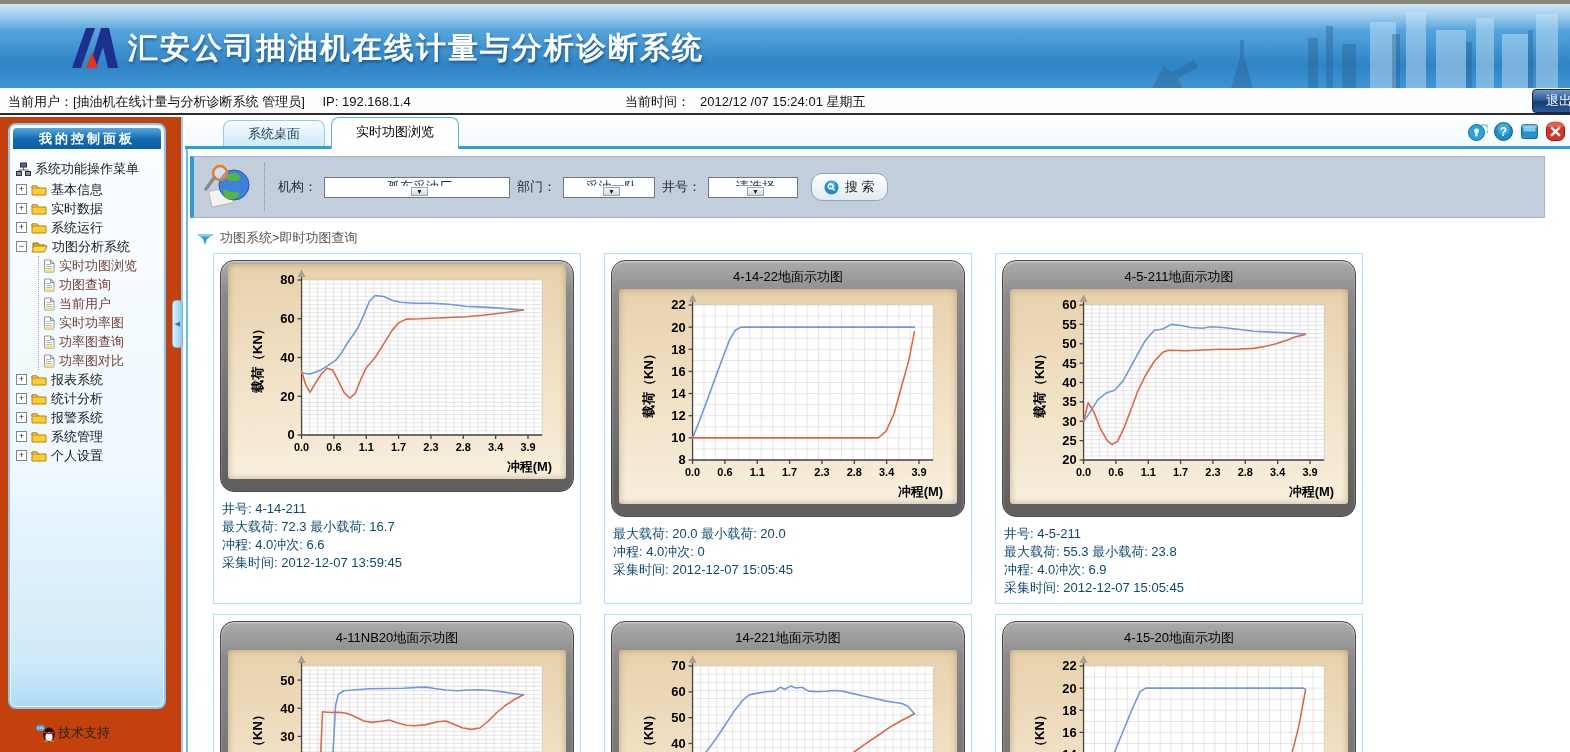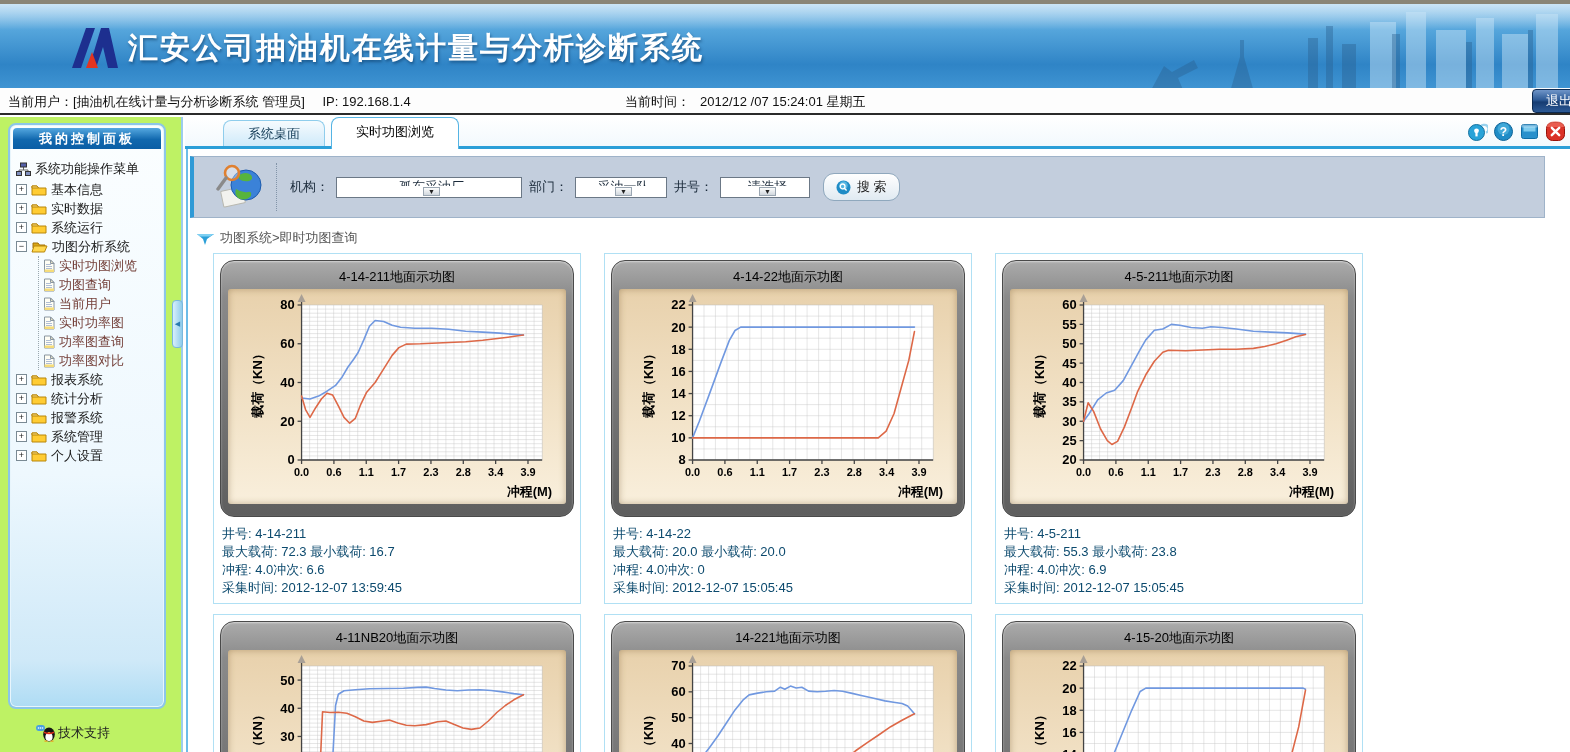--- a/index.html
+++ b/index.html
@@ -21,21 +21,21 @@
     border-bottom:2px solid #2a2a2a;font-size:13px;color:#111;box-sizing:border-box;}
   .ub-left{position:absolute;left:8px;top:5px;text-align:right;}
   .ub-left .ip{margin-left:14px;}
   .ub-time{position:absolute;left:625px;top:5px;}
   .ub-time b{font-weight:400;margin-left:10px;}
   .logout-btn{position:absolute;right:-16px;top:1px;height:22px;padding:0 13px;color:#fff;font-size:13px;
     background:linear-gradient(180deg,#6f95c8 0%,#2d5a96 45%,#163c72 55%,#2d5a96 100%);
     border:1px solid #0c2a52;border-radius:4px;display:flex;align-items:center;}
 
   
-  .sidebar{position:absolute;left:0;top:117px;width:183px;height:635px;background:#bef264;border-right:2px solid #9ccdec;box-sizing:border-box;}
+  .sidebar{position:absolute;left:0;top:117px;width:183px;height:635px;background:#c2410c;border-right:2px solid #9ccdec;box-sizing:border-box;}
   .main{position:absolute;left:185px;top:117px;width:1385px;height:635px;background:#fff;}
   .main::before{content:'';position:absolute;left:1px;top:32px;bottom:0;width:2px;background:#6cbce8;}
 
   
   .side-panel{position:absolute;left:8px;top:6px;width:158px;height:586px;box-sizing:border-box;
     border:2px solid #8cc6e8;border-radius:8px;
     background:linear-gradient(180deg,#fbfeff 0%,#eef8fe 60%,#cfe9f8 92%,#aedcf4 100%);
     box-shadow:inset 0 0 0 1px #e8f5fc;}
   .panel-title{margin:3px 3px 6px 3px;height:21px;border-radius:4px 4px 0 0;
     background:linear-gradient(180deg,#55a8e0 0%,#1168ae 55%,#0b5ea5 100%);
@@ -57,21 +57,21 @@
     background:linear-gradient(180deg,#ffffff, #f2f9fd);}
   .tabs{position:absolute;left:38px;bottom:0;display:flex;align-items:flex-end;}
   .tab{height:25px;padding:0 24px;margin-right:6px;display:flex;align-items:center;font-size:13px;font-weight:400;color:#123a55;
     background:linear-gradient(180deg,#f6fbfe,#cfeafa);border:1px solid #8fcdec;border-bottom:none;border-radius:8px 8px 0 0;}
   .tab.active{height:28px;background:#fff;border:1px solid #55b4e4;border-bottom:none;color:#000;margin-bottom:-3px;padding-bottom:3px;z-index:2;}
   .winicons{position:absolute;right:4px;top:4px;display:flex;gap:5px;}
   .winicons svg{display:block;}
 
   
   .searchbar{margin:7px 25px 0 5px;height:62px;box-sizing:border-box;background:#c3cedd;
-    border:1px solid #9fb3c9;border-left:4px solid #2f9ad6;display:flex;align-items:center;padding:0 22px;gap:7px;font-size:13px;color:#1a2a3a;}
+    border:1px solid #9fb3c9;border-left:4px solid #2f9ad6;display:flex;align-items:center;padding:0 10px;gap:7px;font-size:13px;color:#1a2a3a;}
   .search-hero{display:flex;align-items:center;padding-right:10px;border-right:1px dotted #8294a8;margin-right:6px;height:48px;}
   .dd{display:inline-flex;align-items:center;justify-content:space-between;background:#fff;border:1px solid #6b7886;height:21px;box-sizing:border-box;padding-left:5px;flex-direction:column;}
   .dd .val{overflow:hidden;white-space:nowrap;}
   .dd .arr{width:17px;height:17px;margin:1px;border:1px solid #9aa6b2;background:linear-gradient(#fdfdfd,#d0d7dd);
     font-size:7px;display:flex;align-items:center;justify-content:center;color:#222;box-sizing:border-box;}
   .dd-org{width:186px;}
   .dd-dept{width:92px;}
   .dd-well{width:90px;}
   .search-btn{display:inline-flex;align-items:center;gap:6px;border:1px solid #8fa8bd;border-radius:11px;
     background:linear-gradient(180deg,#ffffff,#e0eaf2);padding:2px 12px;height:22px;font-size:13px;color:#222;margin-left:6px;}
@@ -403,21 +403,20 @@
       <svg width="17" height="13" viewBox="0 0 17 13">
         <path d="M0 2 L17 2 L10 7 L8 13 L6 7 Z" fill="#2b9fd8"></path>
         <path d="M0 2 L17 2 L13 4.4 L3 4.4 Z" fill="#7fd0f2"></path>
       </svg>
       <span>功图系统&gt;即时功图查询</span>
     </div>
 
     <div class="cards" id="cards">
   <div class="card">
     <div class="chart-frame">
-      <div class="chart-title">4-14-211地面示功图</div>
       <div class="chart-body">
         <svg class="chart-svg" viewBox="0 0 340 215" preserveAspectRatio="none">
                 <rect x="74" y="16" width="242" height="155" fill="#ffffff" stroke="#bbb" stroke-width="0.5"></rect>
                 <path d="M82.1 16V171M90.1 16V171M98.2 16V171M106.3 16V171M114.3 16V171M122.4 16V171M130.5 16V171M138.5 16V171M146.6 16V171M154.7 16V171M162.7 16V171M170.8 16V171M178.9 16V171M186.9 16V171M195.0 16V171M203.1 16V171M211.1 16V171M219.2 16V171M227.3 16V171M235.3 16V171M243.4 16V171M251.5 16V171M259.5 16V171M267.6 16V171M275.7 16V171M283.7 16V171M291.8 16V171M299.9 16V171M307.9 16V171M74 20.1H316M74 24.2H316M74 28.2H316M74 32.3H316M74 36.4H316M74 40.5H316M74 44.6H316M74 48.6H316M74 52.7H316M74 56.8H316M74 60.9H316M74 64.9H316M74 69.0H316M74 73.1H316M74 77.2H316M74 81.3H316M74 85.3H316M74 89.4H316M74 93.5H316M74 97.6H316M74 101.7H316M74 105.7H316M74 109.8H316M74 113.9H316M74 118.0H316M74 122.1H316M74 126.1H316M74 130.2H316M74 134.3H316M74 138.4H316M74 142.4H316M74 146.5H316M74 150.6H316M74 154.7H316M74 158.8H316M74 162.8H316M74 166.9H316" stroke="#c6c6c6" stroke-width="0.45" fill="none"></path>
                 <path d="M74 12V171H316" stroke="#444" stroke-width="1.3" fill="none"></path>
                 <path d="M70 13L74 5L78 13Z" fill="#a9a096"></path>
                 <line x1="70" y1="171" x2="74" y2="171" stroke="#444" stroke-width="1.3"></line>
                 <text x="67" y="175.5" text-anchor="end" class="ytick">0</text>
                 <line x1="70" y1="132.25" x2="74" y2="132.25" stroke="#444" stroke-width="1.3"></line>
                 <text x="67" y="136.75" text-anchor="end" class="ytick">20</text>
@@ -500,21 +499,20 @@
                 <line x1="301.7647058823529" y1="171" x2="301.7647058823529" y2="175" stroke="#444" stroke-width="1.3"></line>
                 <text x="301.7647058823529" y="187" text-anchor="middle" class="xtick">3.9</text>
                 <text x="326" y="207" text-anchor="end" class="axl">冲程(M)</text>
                 <text x="34" y="93.5" text-anchor="middle" class="axl" transform="rotate(-90 34 93.5)">载荷（KN）</text>
                 <path d="M74.0 148.9L80.8 132.3L91.1 104.6L102.5 73.6L111.0 51.4L116.7 41.5L122.4 38.1L159.4 38.1L216.4 38.1L273.3 38.1L297.2 38.1" stroke="#7098e0" stroke-width="1.6" fill="none" stroke-linejoin="round" stroke-linecap="round"></path>
                 <path d="M74.0 148.9L130.9 148.9L187.9 148.9L244.8 148.9L260.8 148.9L268.7 142.2L276.7 124.5L284.7 95.7L291.5 71.4L297.2 42.6" stroke="#dd6847" stroke-width="1.6" fill="none" stroke-linejoin="round" stroke-linecap="round"></path>
               </svg>
       </div>
     </div>
     <div class="card-info">
-            <div class="info-line">井号: 4-14-22</div>
             <div class="info-line">最大载荷: 20.0 最小载荷: 20.0</div>
             <div class="info-line">冲程: 4.0冲次: 0</div>
             <div class="info-line">采集时间: 2012-12-07 15:05:45</div>
           </div>
   </div>
 
   <div class="card">
     <div class="chart-frame">
       <div class="chart-title">4-5-211地面示功图</div>
       <div class="chart-body">

